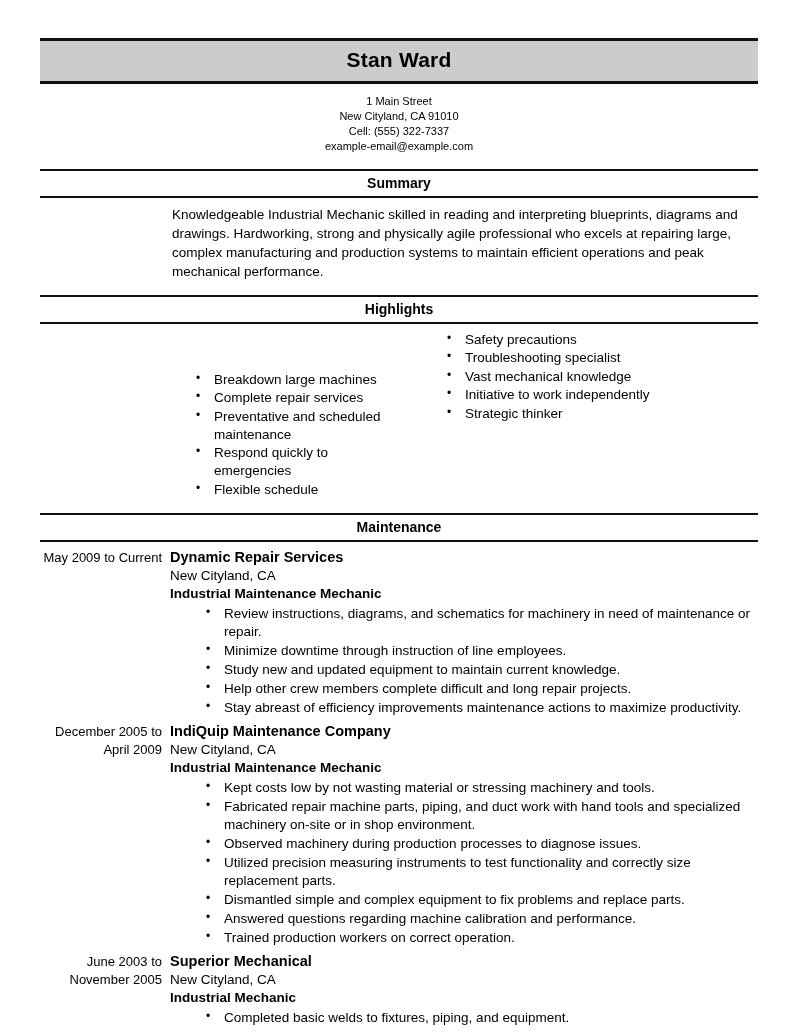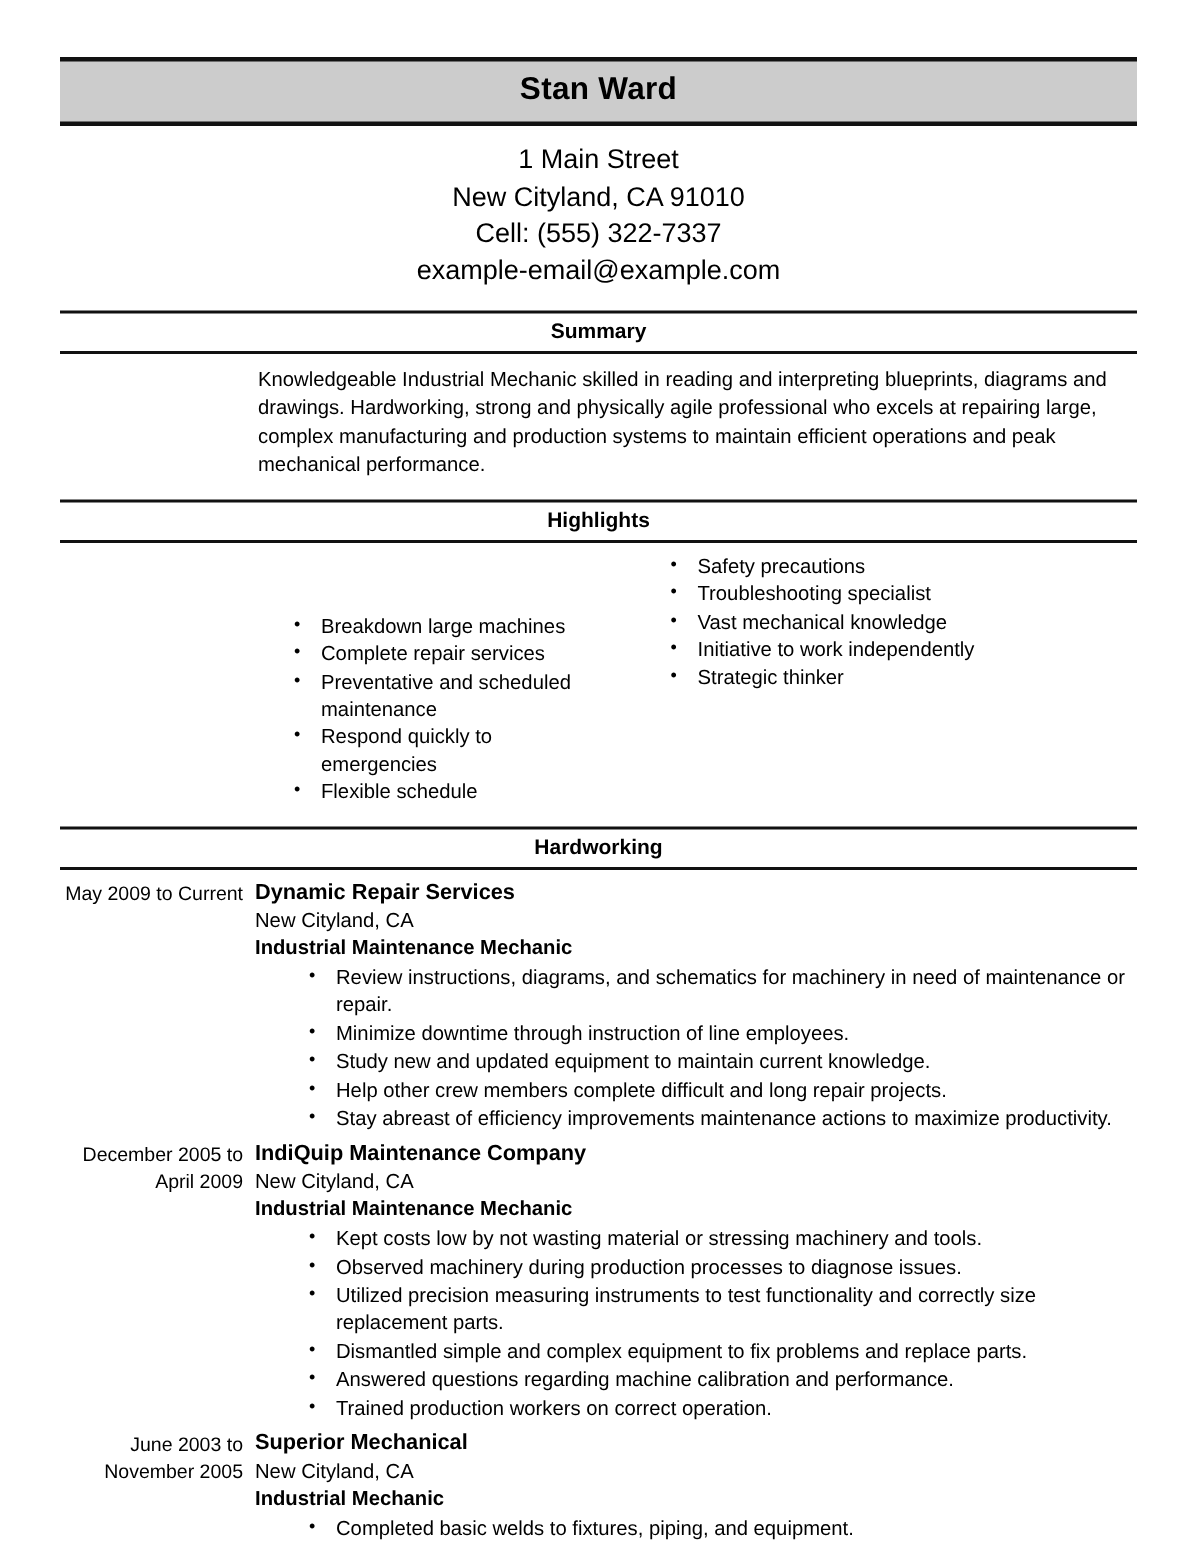--- a/index.html
+++ b/index.html
@@ -39,21 +39,21 @@
     letter-spacing: 0.2px;
     line-height: 1.15;
   }
 
   
   .contact {
     text-align: center;
     padding: 10px 0 2px 0;
   }
   .contact .line {
-    font-size: 18px;
+    font-size: 11px;
     line-height: 1.36;
   }
 
   
   .section-head {
     margin-top: 13px;
     border-top: 2.5px solid #111111;
     border-bottom: 2.5px solid #111111;
     text-align: center;
     padding: 3px 0 4px 0;
@@ -189,21 +189,21 @@
         <li>Safety precautions</li>
         <li>Troubleshooting specialist</li>
         <li>Vast mechanical knowledge</li>
         <li>Initiative to work independently</li>
         <li>Strategic thinker</li>
       </ul>
     </div>
   </div>
 
   <div class="section-head">
-    <span class="title">Hardworking</span>
+    <span class="title">Maintenance</span>
   </div>
   <div class="exp-body">
 
     <div class="job">
       <div class="job-dates">May 2009 to Current</div>
       <div class="job-main">
         <div class="job-company">Dynamic Repair Services</div>
         <div class="job-location">New Cityland, CA</div>
         <div class="job-role">Industrial Maintenance Mechanic</div>
         <ul class="bullets">
@@ -217,20 +217,21 @@
     </div>
 
     <div class="job">
       <div class="job-dates">December 2005 to April 2009</div>
       <div class="job-main">
         <div class="job-company">IndiQuip Maintenance Company</div>
         <div class="job-location">New Cityland, CA</div>
         <div class="job-role">Industrial Maintenance Mechanic</div>
         <ul class="bullets">
           <li>Kept costs low by not wasting material or stressing machinery and tools.</li>
+          <li>Fabricated repair machine parts, piping, and duct work with hand tools and specialized machinery on-site or in shop environment.</li>
           <li>Observed machinery during production processes to diagnose issues.</li>
           <li>Utilized precision measuring instruments to test functionality and correctly size replacement parts.</li>
           <li>Dismantled simple and complex equipment to fix problems and replace parts.</li>
           <li>Answered questions regarding machine calibration and performance.</li>
           <li>Trained production workers on correct operation.</li>
         </ul>
       </div>
     </div>
 
     <div class="job">

